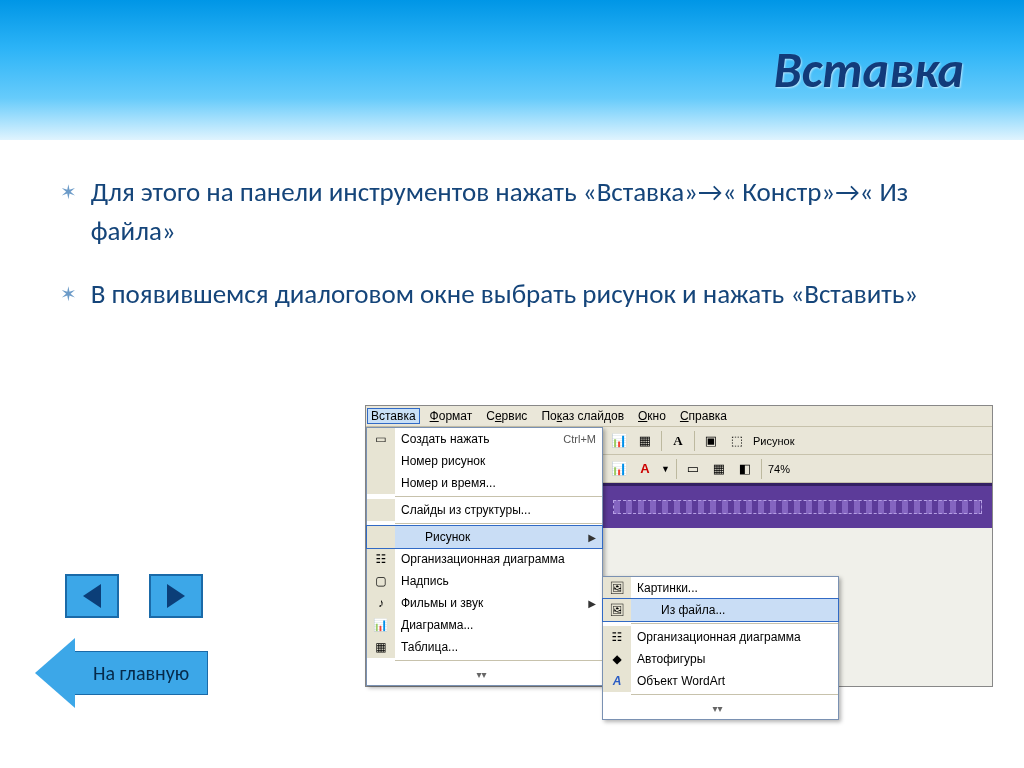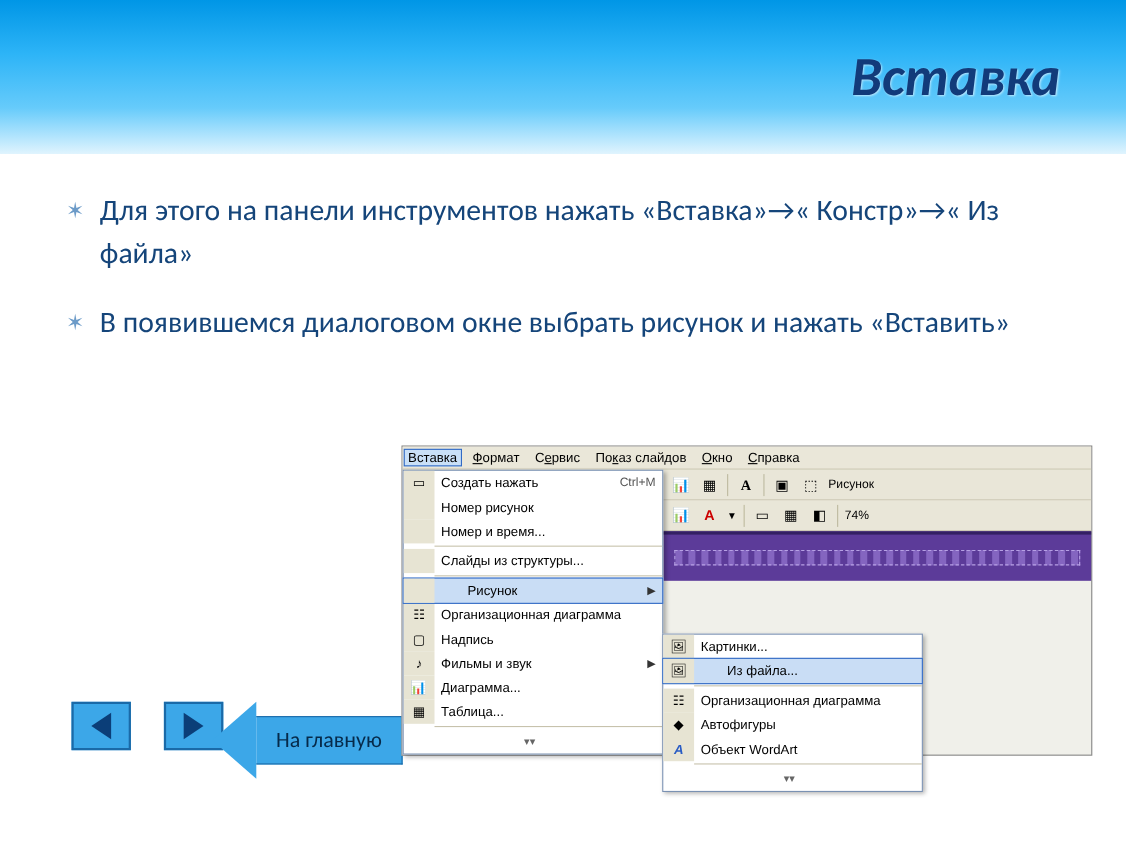--- a/index.html
+++ b/index.html
@@ -46,21 +46,21 @@
     font-size: 20px;
     margin-right: 14px;
     position: relative;
     top: 6px;
   }
   .nav-area {
     position: absolute;
     left: 65px;
     bottom: 60px;
     display: flex;
-    flex-direction: row;
+    flex-direction: column;
     gap: 20px;
   }
   .nav-buttons {
     display: flex;
     gap: 30px;
   }
   .nav-btn {
     width: 50px;
     height: 40px;
     background: #3ca7e8;

